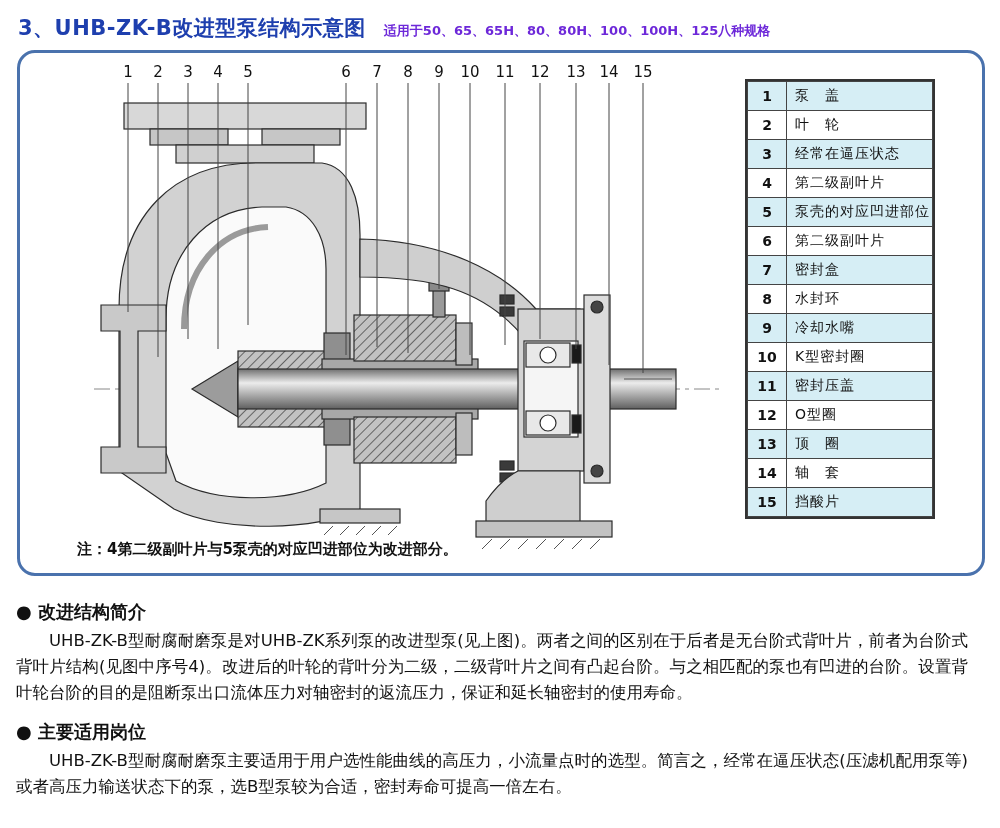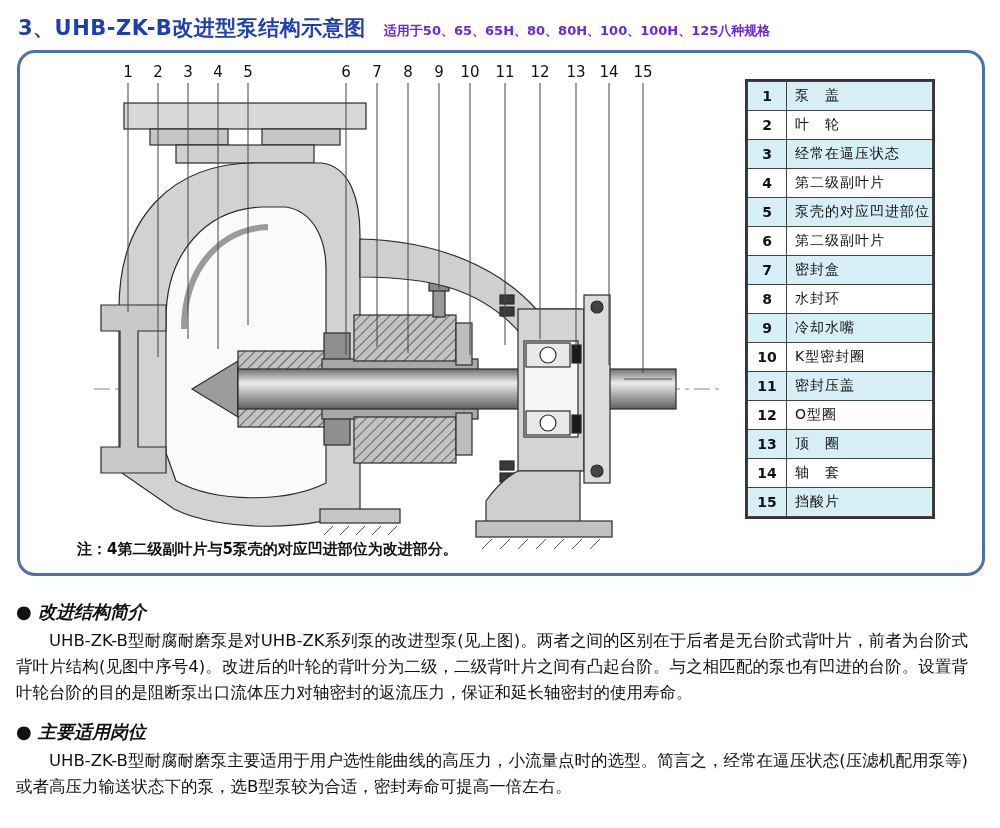--- a/index.html
+++ b/index.html
@@ -24,21 +24,21 @@
   .parts td.num{width:38px;text-align:center;font-weight:bold;}
   .parts td.nm{padding-left:8px;letter-spacing:1px;}
   .parts tr:nth-child(odd){background:#d6eef5;}
   .parts tr:nth-child(even){background:#ffffff;}
   .parts{outline:2px solid #333;}
 
   .note{position:absolute;left:57px;bottom:14px;font-size:15px;font-weight:bold;}
 
   
   .sections{padding:10px 16px 0 16px;}
-  .sec-head{font-size:18px;font-weight:bold;margin:14px 0 4px 0;font-style:italic;}
+  .sec-head{font-size:18px;font-weight:bold;margin:14px 0 4px 0;}
   .sec-body{font-size:16.5px;line-height:1.58;text-indent:2em;margin:0 16px 6px 0;
     text-align:justify;}
 
   svg text{font-family:"DejaVu Sans","Liberation Sans",sans-serif;}
 </style>
 </head>
 <body>
 
 <div class="page">
 

